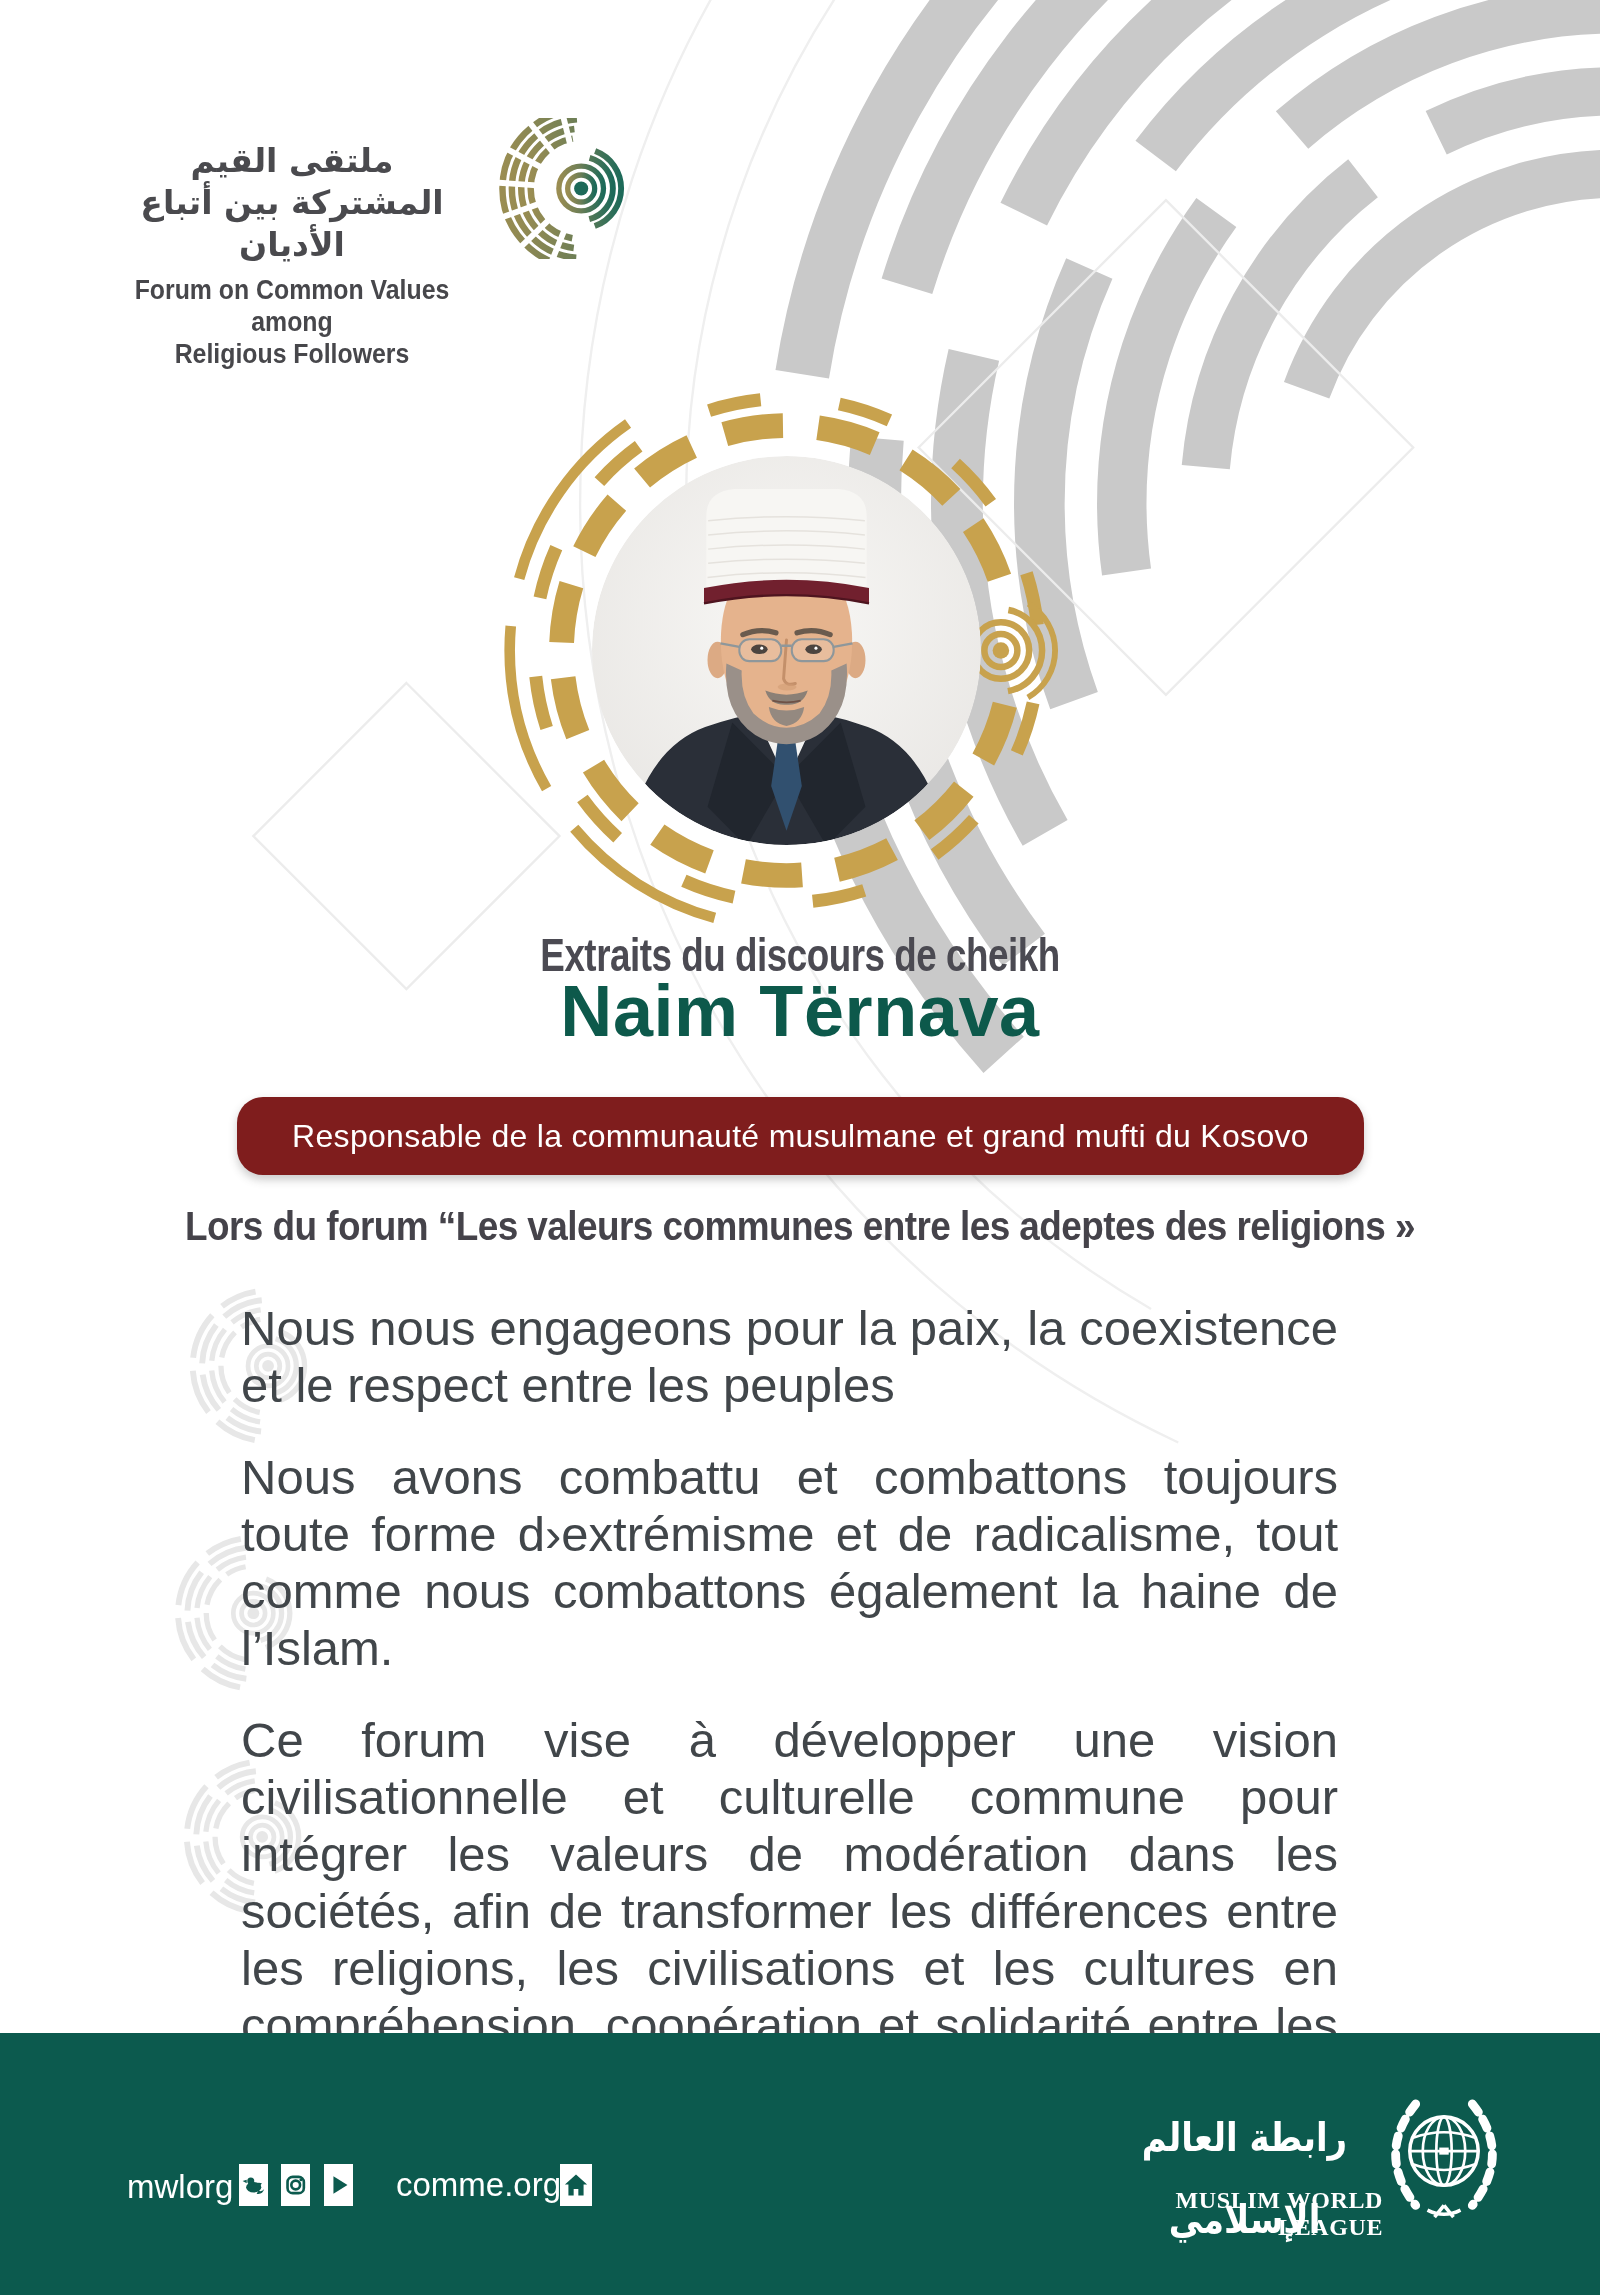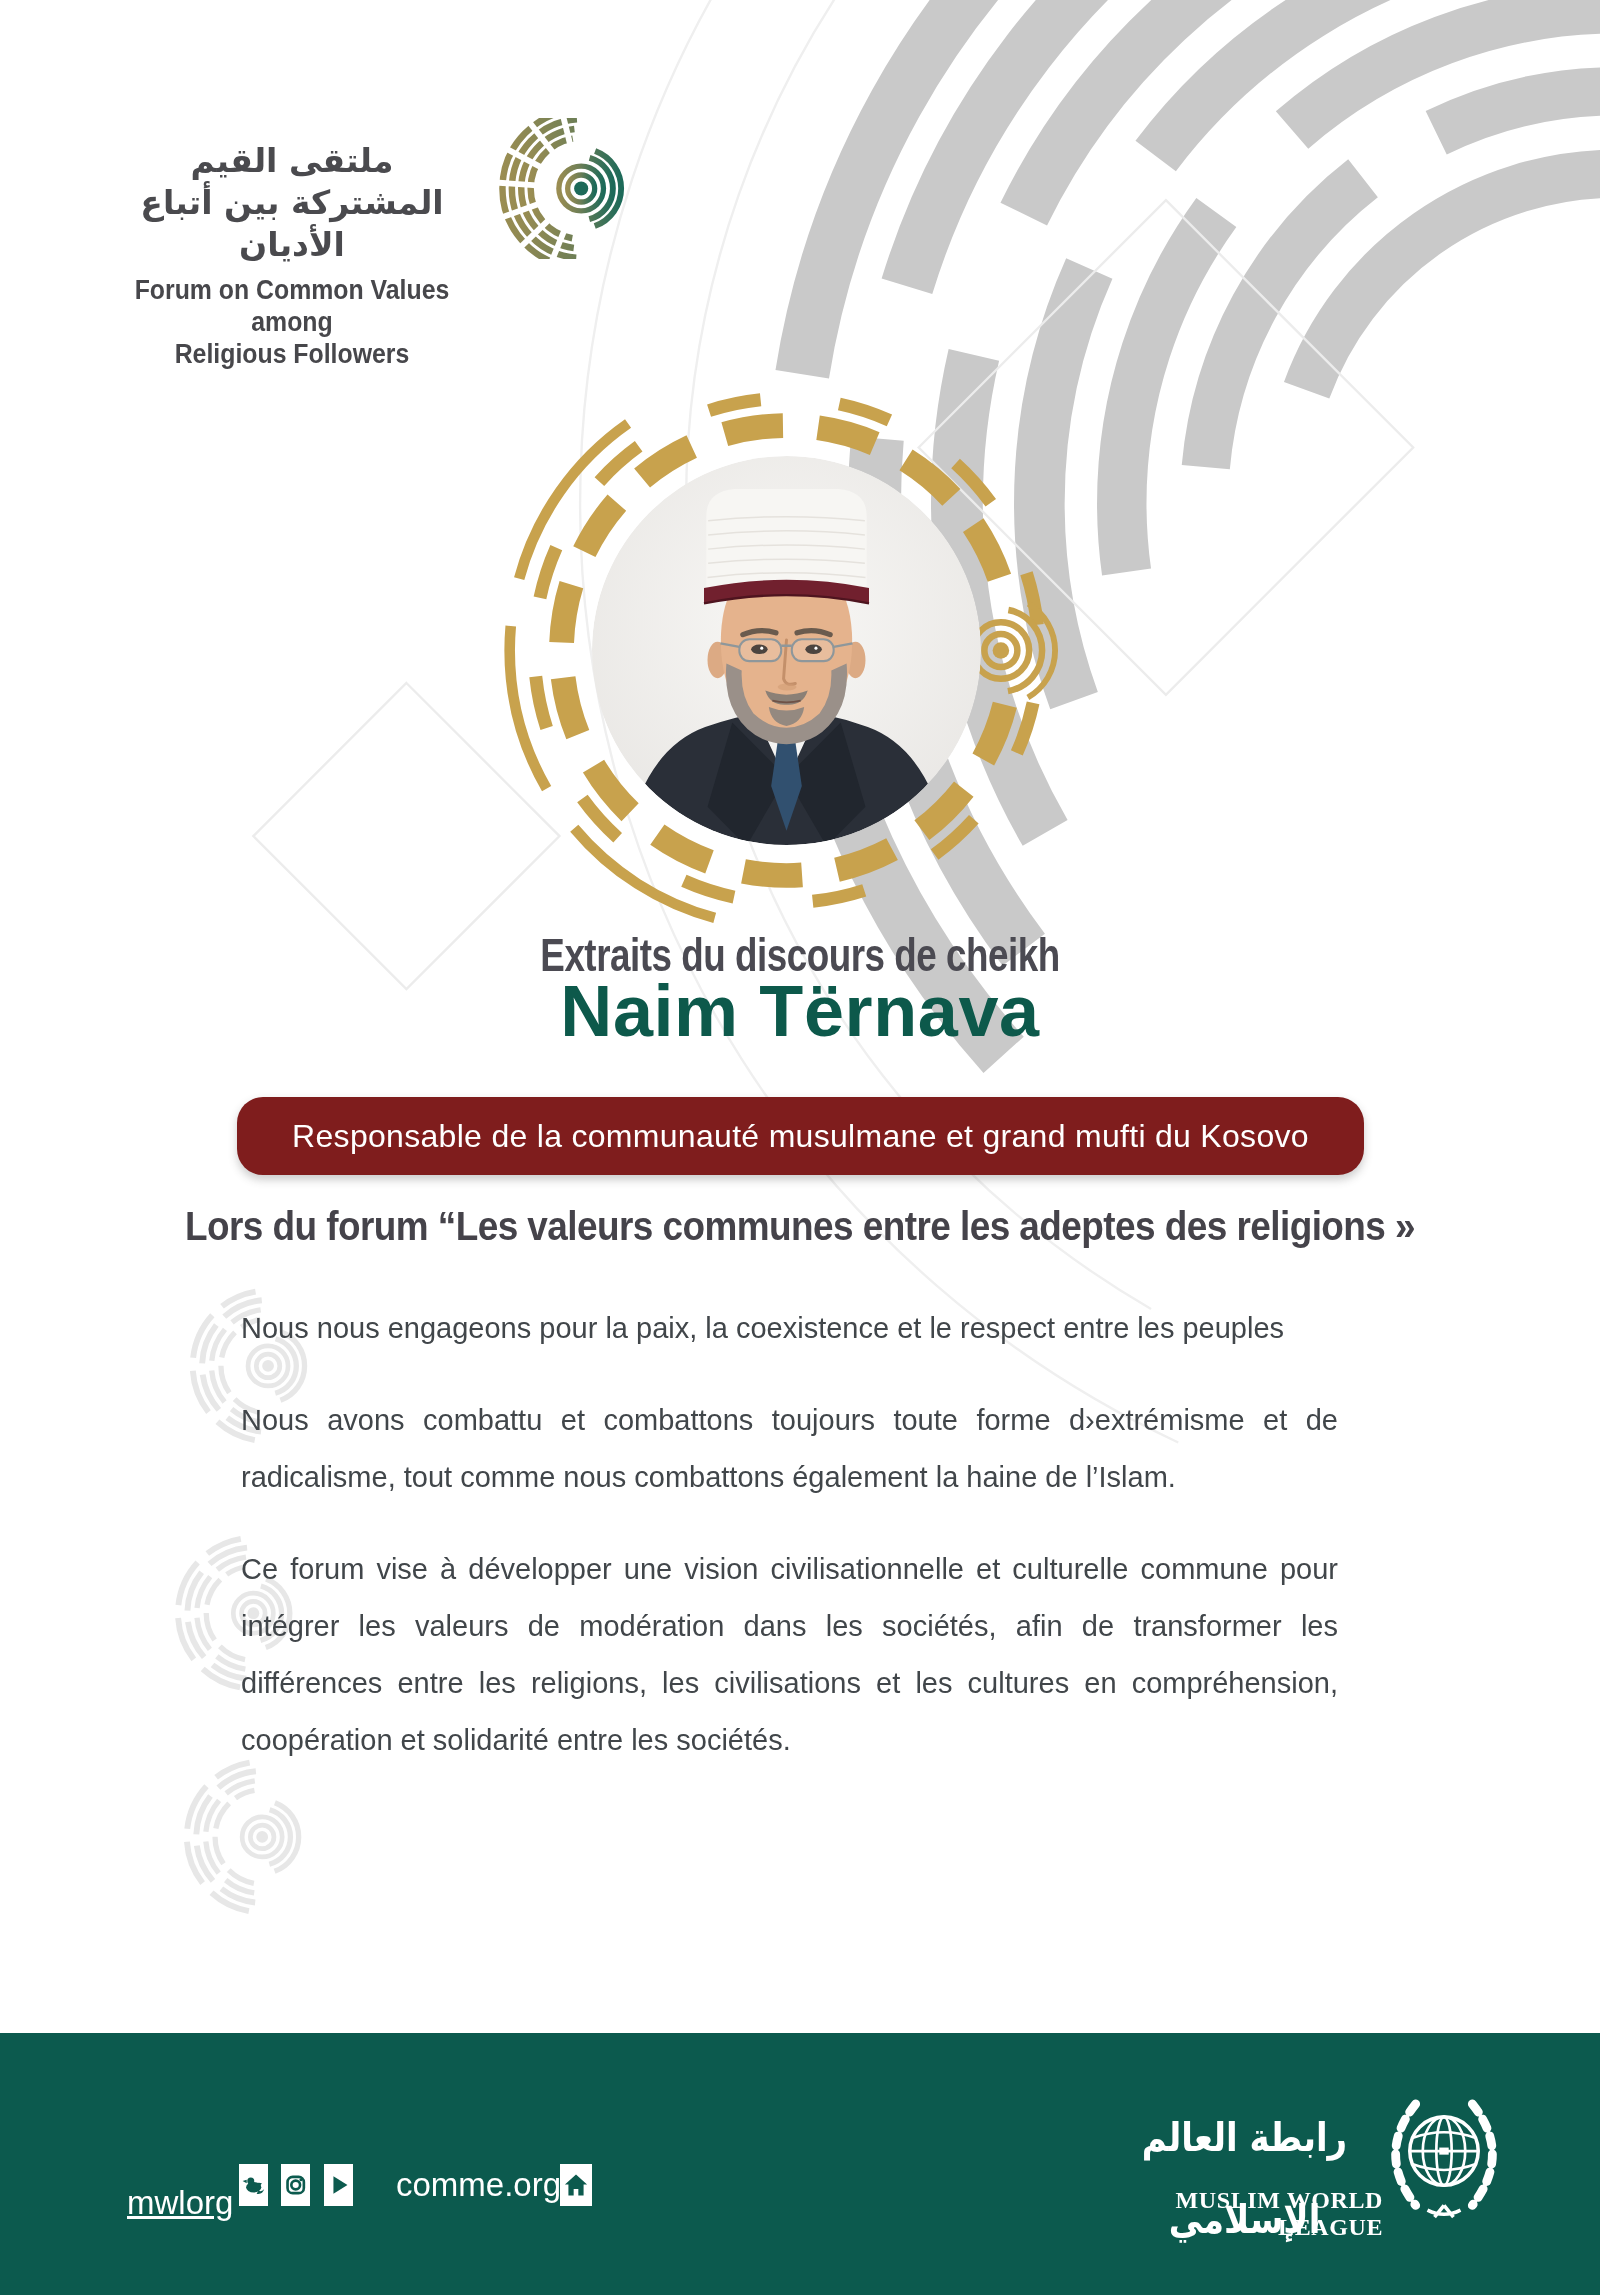--- a/index.html
+++ b/index.html
@@ -37,21 +37,21 @@
   #role-pill{position:absolute;left:237px;top:1097px;width:1127px;height:78px;z-index:2;
     background:#7f1d1d;border-radius:26px;display:flex;align-items:center;justify-content:center;
     box-shadow:0 4.7px 8.2px rgba(60,60,60,.25);}
   #role-pill span{color:#ffffff;font-size:32px;letter-spacing:0.3px;}
   #context-heading{position:absolute;left:0;top:1203px;width:100%;text-align:center;z-index:2;
     font-size:41px;font-weight:bold;color:#45434a;transform:scaleX(.9);letter-spacing:-0.6px;}
 
   
   #quotes{position:absolute;left:241px;top:1300px;width:1097px;z-index:2;}
   #quotes p{
-    margin:0 0 35px 0;font-size:29px;line-height:57px;color:#41464a;
+    margin:0 0 35px 0;font-size:49px;line-height:57px;color:#41464a;
     text-align:justify;text-justify:inter-word;
   }
   #quotes p:last-child{margin-bottom:0;}
 
   
   #footer{position:absolute;left:0;top:2033px;width:1600px;height:263px;background:#0c5a4e;z-index:3;}
   .footer-text{position:absolute;color:#fff;font-size:33px;line-height:44px;}
   .icon-box{position:absolute;top:131px;width:29.4px;height:42px;background:#ffffff;
     display:flex;align-items:center;justify-content:center;}
   #mwl-arabic{position:absolute;left:1112px;top:75px;width:265px;text-align:center;color:#fff;
@@ -222,21 +222,21 @@
 </div>
 <div id="context-heading">Lors du forum “Les valeurs communes entre les adeptes des religions »</div>
 
 <div id="quotes">
   <p>Nous nous engageons pour la paix, la coexistence et le respect entre les peuples</p>
   <p>Nous avons combattu et combattons toujours toute forme d›extrémisme et de radicalisme, tout comme nous combattons également la haine de l’Islam.</p>
   <p>Ce forum vise à développer une vision civilisationnelle et culturelle commune pour intégrer les valeurs de modération dans les sociétés, afin de transformer les différences entre les religions, les civilisations et les cultures en compréhension, coopération et solidarité entre les sociétés.</p>
 </div>
 
 <div id="footer">
-  <span class="footer-text" style="left:127px;top:148px;text-decoration:underline;">mwlorg</span>
+  <span class="footer-text" style="left:127px;top:132px;">mwlorg</span>
 
   <div class="icon-box" style="left:239px;">
     <svg viewBox="0 0 50 72" width="29.4" height="42">
       <g fill="#0c5a4e">
         <circle cx="20" cy="29" r="6"></circle>
         <ellipse cx="25" cy="40" rx="13" ry="9"></ellipse>
         <path d="M13,27 l-7,2 7,4 z"></path>
         <path d="M22,37 q9,-7 17,-4 q-6,11 -17,9 z"></path>
         <path d="M33,46 q7,2 10,-3 q-3,10 -13,8 z"></path>
       </g>

